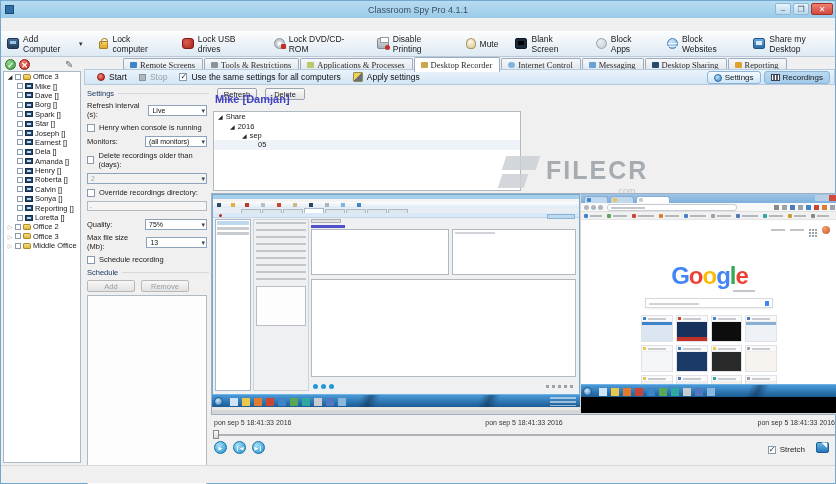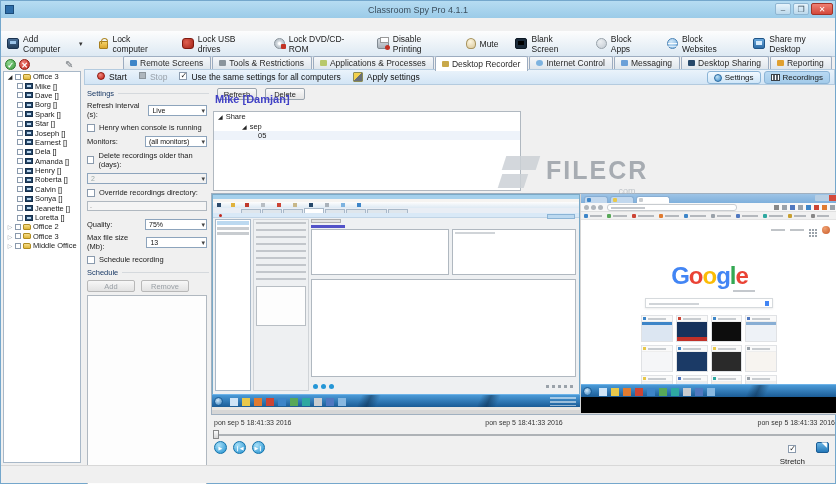--- a/index.html
+++ b/index.html
@@ -43,28 +43,28 @@
   .ddarrow { font-size:7px; color:#333; margin-left:1px; }
 
   
   .leftcmds { position:absolute; left:4px; top:58px; width:76px; height:12px; }
   .cbtn { position:absolute; width:11px; height:11px; border-radius:50%; color:#fff; font-size:8px; line-height:11px; text-align:center; font-weight:bold; }
   .cbtn.ok { left:0; background:radial-gradient(circle at 35% 30%, #8fd68f, #3f9b3f); border:1px solid #2d7a2d; }
   .cbtn.no { left:14px; background:radial-gradient(circle at 35% 30%, #ef8078, #c0271b); border:1px solid #8f1d14; }
   .pencil { position:absolute; left:60px; top:0; font-size:10px; color:#6a7076; }
 
   
-  .tabs { position:absolute; left:122px; top:55px; height:16px; display:flex; align-items:flex-start; }
+  .tabs { position:absolute; left:122px; top:55px; height:16px; display:flex; align-items:center;font-family:Liberation Serif, serif; }
   .tab { display:flex; align-items:center; gap:3px; font-size:8.5px; color:#2a2a2a; background:linear-gradient(#f6f8fa,#dfe6ec); border:1px solid #9cacc0; border-bottom:none; border-radius:2px 2px 0 0; padding:2px 7px 2px 6px; margin-right:1px; height:13px; }
   .tab.active { background:#fff; height:15px; z-index:2; }
   .ti { width:7px; height:6px; border-radius:1px; }
 
   
   .recbar { position:absolute; left:83px; top:68px; width:751px; height:16px; background:linear-gradient(#eaf3fb,#d3e5f5); border:1px solid #b4cbdf; display:flex; align-items:center; font-size:8.5px; }
-  .recitem { display:flex; align-items:flex-start; gap:4px; margin-left:12px; color:#111; }
+  .recitem { display:flex; align-items:center; gap:4px; margin-left:12px; color:#111; }
   .recitem.disabled { color:#9aa2aa; }
   .reddot { width:8px; height:8px; border-radius:50%; background:radial-gradient(circle at 35% 30%, #f08a80, #c01e12); border:1px solid #8f150c; }
   .graysq { width:7px; height:7px; background:#aeb6bd; border:1px solid #8b949b; }
   .cb { width:8px; height:8px; background:#fff; border:1px solid #8a9aad; position:relative; }
   .cb.on::after { content:"✓"; position:absolute; left:0px; top:-2px; font-size:8px; color:#2a2a2a; }
   .applyic { width:10px; height:10px; background:linear-gradient(135deg,#f3d14e 50%,#6a7076 50%); border:1px solid #8d8d55; border-radius:1px; }
   .rightbtns { position:absolute; right:4px; top:1px; display:flex; gap:3px; }
   .glassbtn { display:flex; align-items:center; gap:3px; font-size:8px; color:#1a1a1a; background:linear-gradient(#f2f9ff,#cfe6f8); border:1px solid #8bb4d6; border-radius:3px; padding:1px 6px; height:13px; }
   .glassbtn.pressed { background:linear-gradient(#b9d9f2,#a3cbea); }
   .gear { width:8px; height:8px; border-radius:50%; background:radial-gradient(circle at 35% 30%, #bfe2f5, #3a87c8); border:1px solid #2a6aa0; }
@@ -197,21 +197,21 @@
   .tiles.r3 .bd { height:12px; }
 
   
   .stamps { position:absolute; left:212px; top:418px; width:622px; font-size:7px; color:#333; }
   .stamp-l { position:absolute; left:1px; } .stamp-c { position:absolute; left:0; right:0; text-align:center; } .stamp-r { position:absolute; right:0; }
   .seek { position:absolute; left:212px; top:429px; width:622px; height:8px; }
   .seek .track { position:absolute; left:0; right:0; top:4px; height:2px; background:#e8e8e8; border:1px solid #aeb2b6; }
   .seek .handle { position:absolute; left:0; top:0; width:6px; height:9px; background:linear-gradient(#fcfcfc,#d8d8d8); border:1px solid #888; }
   .pctrls { position:absolute; left:213px; top:440px; display:flex; gap:6px; }
   .pbtn { width:13px; height:13px; border-radius:50%; background:radial-gradient(circle at 35% 30%, #a8e0f8, #1f8fd0); border:1px solid #1272aa; color:#fff; font-size:5px; line-height:12px; text-align:center; }
-  .stretchbox { position:absolute; right:30px; top:444px; display:flex; align-items:center; gap:4px; font-size:8px; color:#222;flex-direction:column; }
+  .stretchbox { position:absolute; right:30px; top:444px; display:flex; align-items:center; gap:4px; font-size:8px; color:#222; }
   .fsicon { position:absolute; right:6px; top:441px; width:13px; height:11px; background:linear-gradient(#6ab4e4,#2478b8); border:1px solid #1a5c94; border-radius:2px; }
   .fsicon::after { content:"◥"; position:absolute; right:1px; top:-2px; font-size:7px; color:#fff; }
   .statusbar { position:absolute; left:0; bottom:0; width:100%; height:18px; background:#f0f0f0; border-top:1px solid #d8d8d8; }
 </style>
 </head>
 <body>
 
 <div class="app">
 
   <div class="titlebar">
@@ -407,21 +407,21 @@
         <span>Calvin []</span>
       </div>
     <div class="trow indent2">
         <span class="tcb"></span>
         <span class="pcic"></span>
         <span>Sonya []</span>
       </div>
     <div class="trow indent2">
         <span class="tcb"></span>
         <span class="pcic"></span>
-        <span>Jeanette []</span>
+        <span>Reporting []</span>
       </div>
     <div class="trow indent2">
         <span class="tcb"></span>
         <span class="pcic"></span>
         <span>Loretta []</span>
       </div>
     <div class="trow indent1">
         <span class="exp c">▷</span>
         <span class="tcb"></span>
         <span class="folder"></span>
@@ -488,20 +488,24 @@
   <div class="mainbtns">
     <div class="mbtn">Refresh</div>
     <div class="mbtn">Delete</div>
   </div>
   <div class="heading">Mike [Damjan]</div>
 
   <div class="rectree">
     <div class="rrow" style="padding-left:4px">
         <span class="exp">◢</span>
         <span>Share</span>
+      </div>
+    <div class="rrow" style="padding-left:16px">
+        <span class="exp">◢</span>
+        <span>2016</span>
       </div>
     <div class="rrow" style="padding-left:28px">
         <span class="exp">◢</span>
         <span>sep</span>
       </div>
     <div class="rrow sel" style="padding-left:44px">
         <span>05</span>
       </div>
   </div>
 

